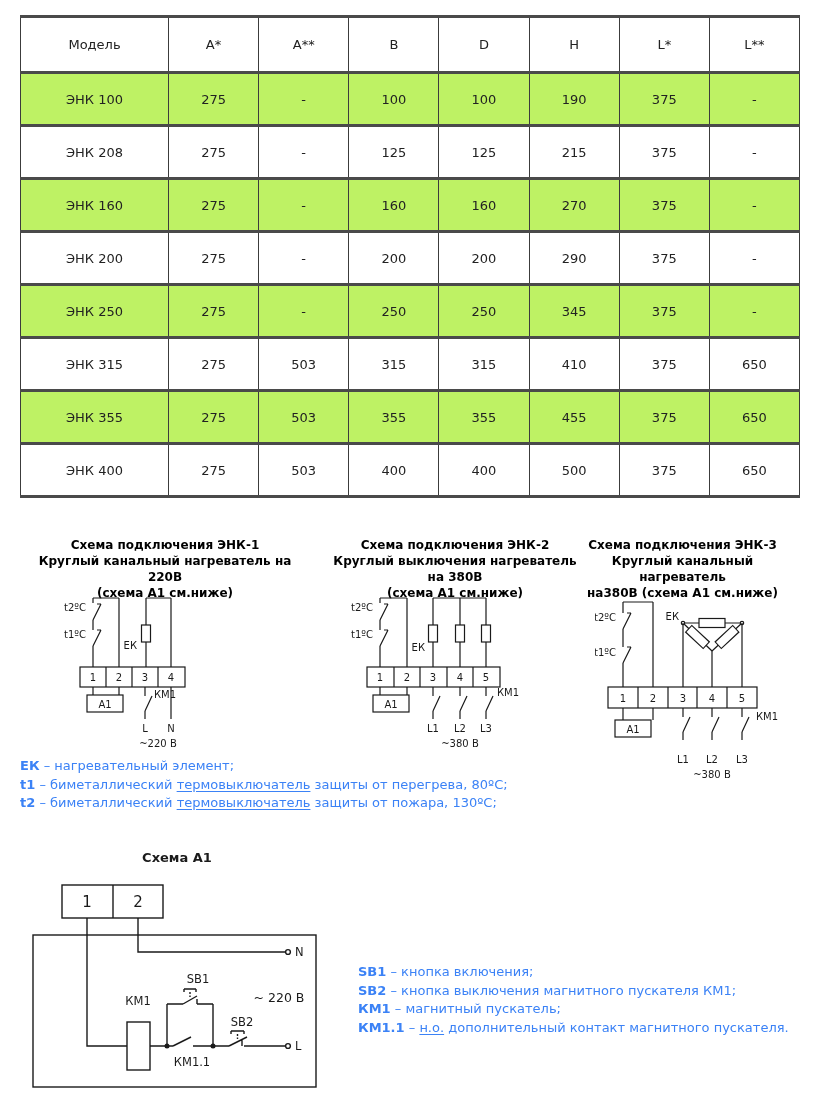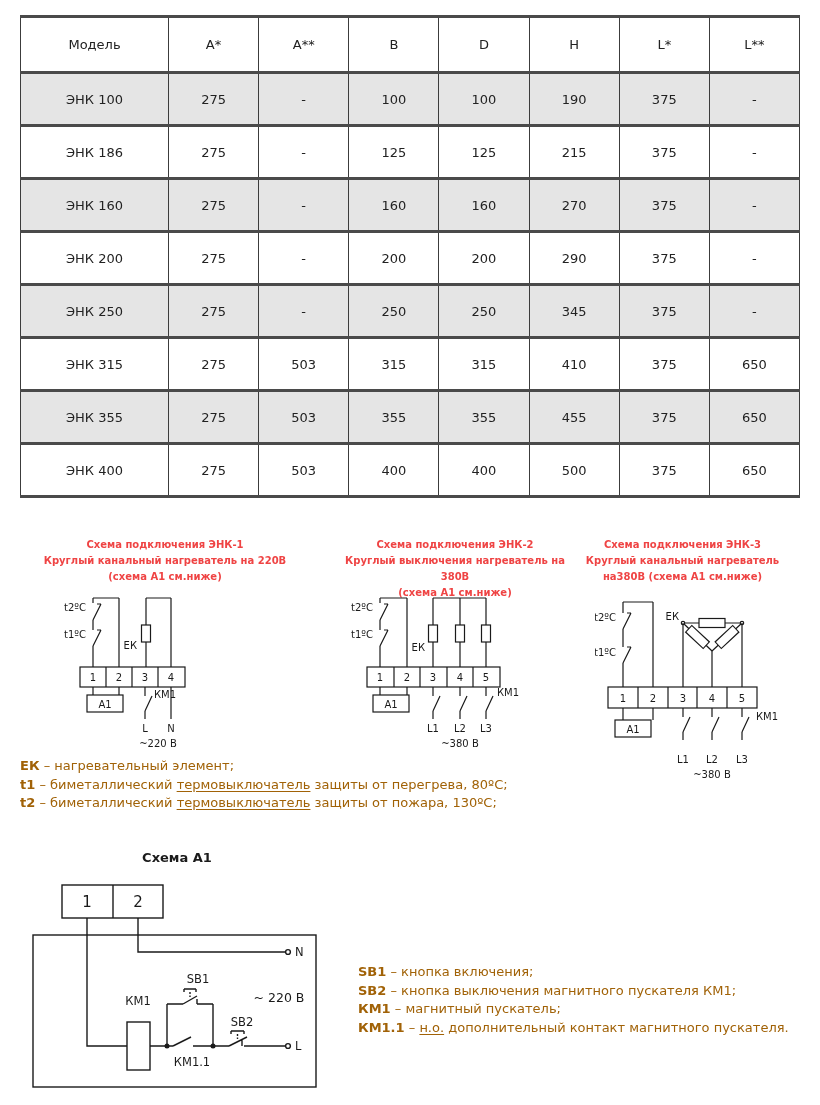--- a/index.html
+++ b/index.html
@@ -10,40 +10,40 @@
   
   table.dims { position:absolute; left:20px; top:15px; width:780px; border-collapse:collapse; table-layout:fixed; }
   .dims th, .dims td {
     border-left:1px solid #3c3c3c; border-right:1px solid #3c3c3c;
     border-top:3px solid #4a4a4a; border-bottom:3px solid #4a4a4a;
     text-align:center; vertical-align:middle;
     font-size:13px; font-weight:normal; color:#222; background:#fff;
   }
   .dims th { height:56px; }
   .dims td { height:53px; }
-  .dims tr.alt td { background:#e5e5e5; }
+  .dims tr.alt td { background:#bef264; }
 
   
-  .dtitle { position:absolute; text-align:center; font-weight:bold; font-size:10px; line-height:16px; color:#ef4444; }
+  .dtitle { position:absolute; text-align:center; font-weight:bold; font-size:12px; line-height:16px; color:#000000; }
 
   
   .dsvg { position:absolute; }
   .dsvg path, .dsvg rect, .dsvg circle { fill:none; stroke:#1a1a1a; stroke-width:1.2; }
   .dsvg rect.wh, .dsvg circle.wh { fill:#ffffff; }
   .dsvg circle.nd { fill:#1a1a1a; stroke:none; }
   .dsvg path.dash { stroke-dasharray:2,1.6; }
   .dsvg text { stroke:none; fill:#1a1a1a; font-size:10px; font-family:"DejaVu Sans","Liberation Sans",sans-serif; }
   .a1svg path, .a1svg rect, .a1svg circle { stroke-width:1.4; }
   .a1svg text { font-size:11.5px; }
   .a1svg text.big { font-size:15px; }
   .a1svg text.ttl { font-size:13px; font-weight:bold; }
   .a1svg text.volt { font-size:12.5px; }
 
   
-  .legend { position:absolute; font-size:13px; line-height:18.5px; color:#a16207; white-space:nowrap; }
+  .legend { position:absolute; font-size:13px; line-height:18.5px; color:#3b82f6; white-space:nowrap; }
   .legend b { font-weight:bold; }
   .sp { text-decoration-line:underline; text-decoration-style:wavy; text-decoration-color:#e03030; text-decoration-thickness:1px; text-underline-offset:2px;text-decoration:underline; }
 </style>
 </head>
 <body>
 
 <div class="page">
 
   <table class="dims">
     <colgroup>
@@ -73,21 +73,21 @@
           <td>ЭНК 100</td>
           <td>275</td>
           <td>-</td>
           <td>100</td>
           <td>100</td>
           <td>190</td>
           <td>375</td>
           <td>-</td>
         </tr>
         <tr>
-          <td>ЭНК 186</td>
+          <td>ЭНК 208</td>
           <td>275</td>
           <td>-</td>
           <td>125</td>
           <td>125</td>
           <td>215</td>
           <td>375</td>
           <td>-</td>
         </tr>
         <tr class="alt">
           <td>ЭНК 160</td>

